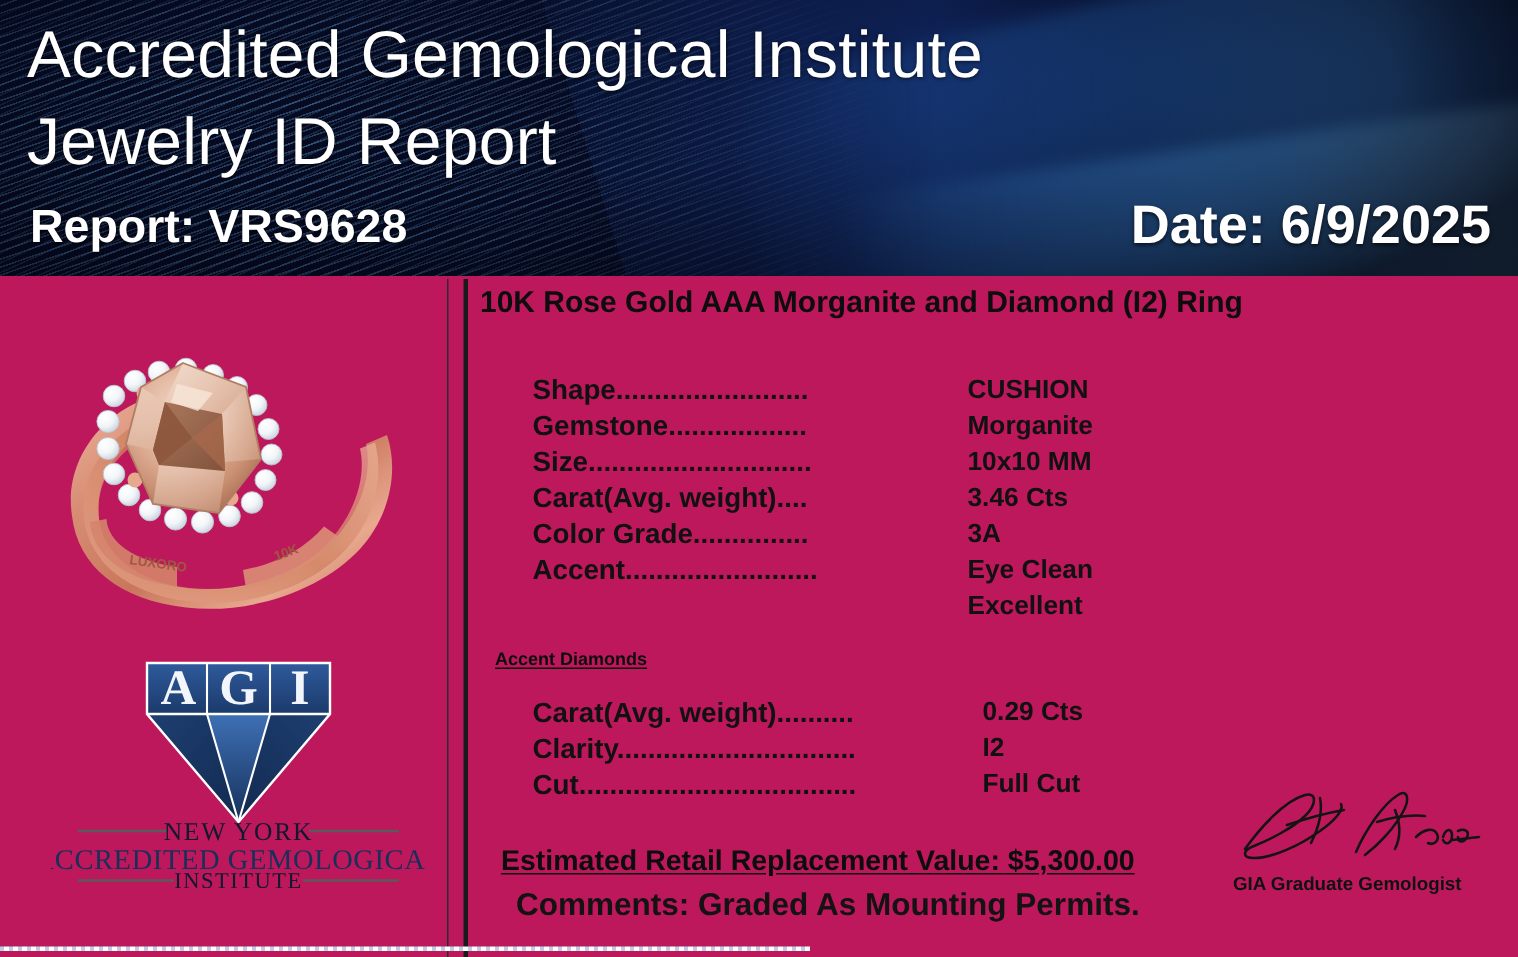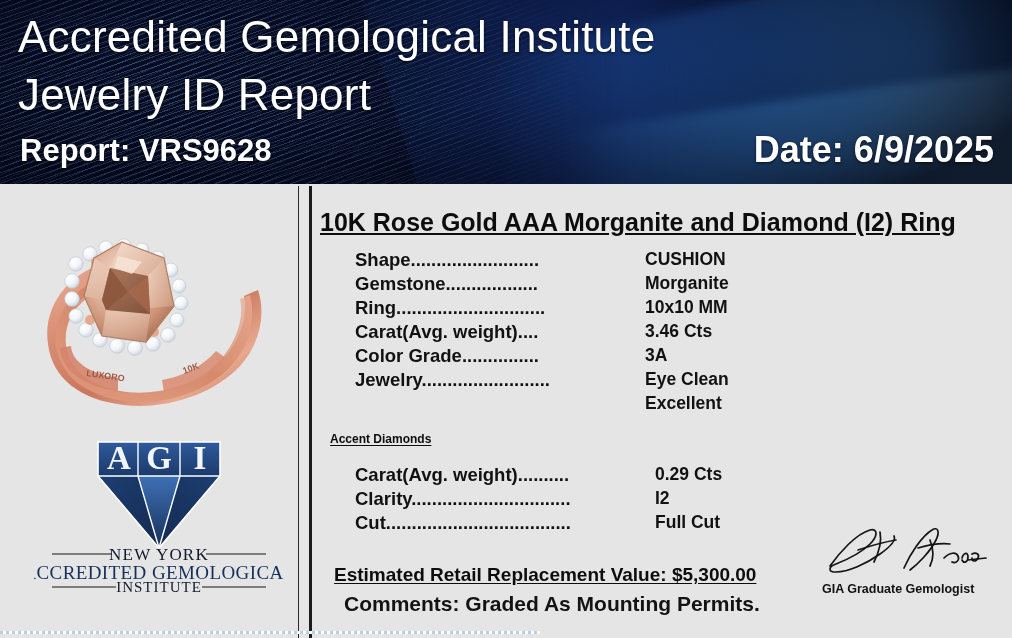--- a/index.html
+++ b/index.html
@@ -2,21 +2,21 @@
 <html><head>
 <meta charset="utf-8">
 <title>AGI Jewelry ID Report</title>
 <style>
   html,body{margin:0;padding:0;background:#ffffff;}
   body{
     width:1012px;height:638px;overflow:hidden;position:relative;
     font-family:"Liberation Sans","DejaVu Sans",sans-serif;
     -webkit-font-smoothing:antialiased;
   }
-  #cert{position:absolute;inset:0;width:1012px;height:638px;background:#e5e5e5;overflow:hidden;}
+  #cert{position:absolute;inset:0;width:1012px;height:638px;background:#be185d;overflow:hidden;}
 
   
   .header{
     position:absolute;left:0;top:0;width:1012px;height:184px;
     background:#060b22;overflow:hidden;
   }
   .hdr-layer{position:absolute;inset:0;}
   
   .sweepA{
     position:absolute;left:300px;top:-200px;width:1100px;height:560px;
@@ -119,22 +119,22 @@
 
   
   .ring-wrap{position:absolute;left:14px;top:196px;width:282px;height:218px;}
   .ring-svg{display:block;width:282px;height:218px;}
 
   .logo-wrap{position:absolute;left:34px;top:432px;width:250px;height:160px;}
   .logo-svg{display:block;width:250px;height:160px;}
 
   
   .item-title{
-    position:absolute;left:320px;top:208px;
-    font-size:25px;font-weight:bold;color:#0d0d0d;white-space:nowrap;text-decoration:underline;
+    position:absolute;left:320px;top:191px;
+    font-size:20px;font-weight:bold;color:#0d0d0d;white-space:nowrap;
   }
 
   .spec-block{position:absolute;left:355px;top:249px;width:430px;}
   .spec-row{position:relative;height:24px;white-space:nowrap;}
   .spec-label{
     position:absolute;left:0;top:0;font-size:18.5px;font-weight:bold;color:#111;
   }
   .spec-val{
     position:absolute;left:290px;top:0;font-size:17.5px;font-weight:bold;color:#111;
   }
@@ -344,33 +344,33 @@
   <div class="spec-block">
     <div class="spec-row">
       <span class="spec-label">Shape.........................</span>
       <span class="spec-val">CUSHION</span>
     </div>
     <div class="spec-row">
       <span class="spec-label">Gemstone..................</span>
       <span class="spec-val">Morganite</span>
     </div>
     <div class="spec-row">
-      <span class="spec-label">Ring.............................</span>
+      <span class="spec-label">Size.............................</span>
       <span class="spec-val">10x10 MM</span>
     </div>
     <div class="spec-row">
       <span class="spec-label">Carat(Avg. weight)....</span>
       <span class="spec-val">3.46 Cts</span>
     </div>
     <div class="spec-row">
       <span class="spec-label">Color Grade...............</span>
       <span class="spec-val">3A</span>
     </div>
     <div class="spec-row">
-      <span class="spec-label">Jewelry.........................</span>
+      <span class="spec-label">Accent.........................</span>
       <span class="spec-val">Eye Clean</span>
     </div>
     <div class="spec-row">
       <span class="spec-val">Excellent</span>
     </div>
   </div>
 
   <div class="accent-head">Accent Diamonds</div>
 
   <div class="accent-block">

